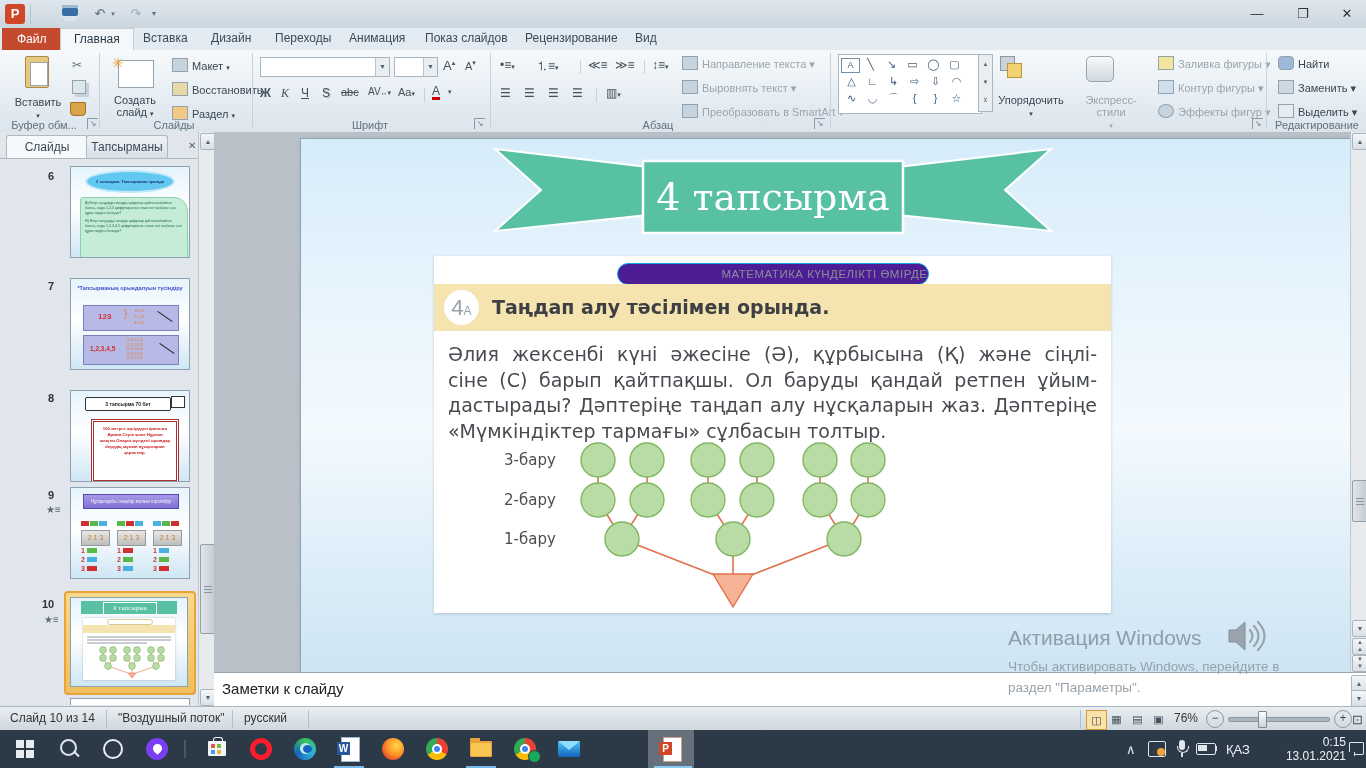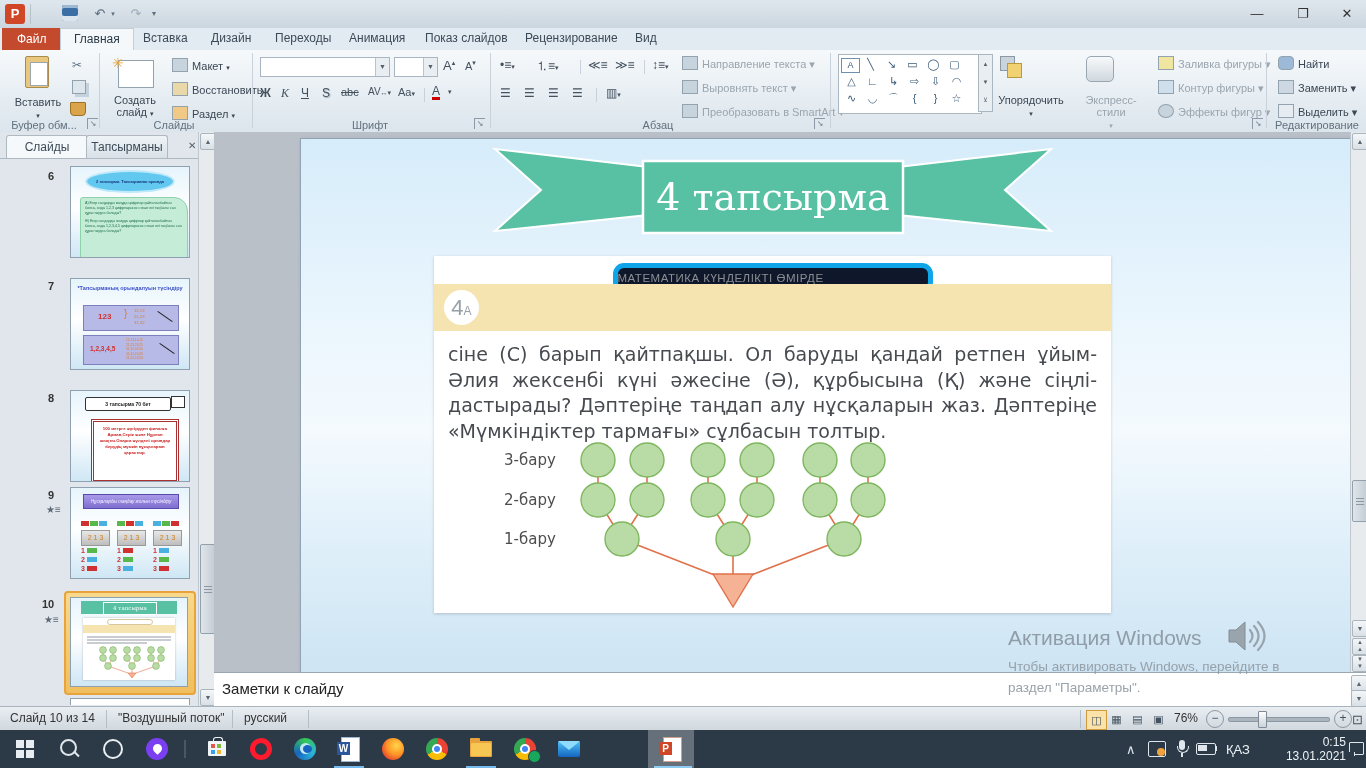--- a/index.html
+++ b/index.html
@@ -42,22 +42,22 @@
   .thumbnum{position:absolute;font-size:11px;font-weight:bold;color:#333;}
   .thumb{position:absolute;width:118px;height:90px;background:linear-gradient(180deg,#e6f4fc,#ffffff 45%,#cfe7f5);
     border:1px solid #8fa1b1;overflow:hidden;}
   .star{position:absolute;font-size:10px;color:#5d6a75;}
   
   #canvas{left:214px;top:132px;width:1136px;height:540px;background:#b9c0c8;overflow:hidden;}
   #slide{position:absolute;left:86px;top:6px;width:1050px;height:560px;
     background:linear-gradient(180deg,#d6ecfa 0%,#e9f5fd 30%,#f4fafe 52%,#ddeef9 75%,#cae2f2 100%);
     border:1px solid #8fa3b5;box-shadow:2px 2px 4px rgba(0,0,0,.25);}
   #whitebox{position:absolute;left:133px;top:117px;width:677px;height:357px;background:#fff;box-shadow:0 1px 3px rgba(0,0,0,.18);}
-  #pill{position:absolute;left:50%;top:7px;transform:translateX(-50%);width:310px;height:20px;border:5px solid #0ea5e9;
-    border-radius:11px;background:#0f172a;font-size:11.5px;letter-spacing:.5px;color:#8b8f93;text-align:left;line-height:20px;}
+  #pill{position:absolute;left:50%;top:7px;transform:translateX(-50%);width:310px;height:20px;border:1px solid #0ea5e9;
+    border-radius:11px;background:#4c1d95;font-size:11.5px;letter-spacing:.5px;color:#8b8f93;text-align:right;line-height:20px;}
   #tanbar{position:absolute;left:0;top:28px;width:677px;height:47px;background:#f5e3b0;}
   #taskcircle{position:absolute;left:10px;top:6px;width:35px;height:35px;border-radius:50%;background:#fff;
     color:#98a0a6;text-align:center;line-height:35px;}
   #bodytext{position:absolute;left:14px;top:86px;width:649px;font-family:"DejaVu Sans",sans-serif;
     font-size:19px;line-height:25.5px;color:#474b50;}
   .jline{text-align:justify;text-align-last:justify;}
   
   .sbar{background:#e7ebee;border-left:1px solid #bfc8cf;}
   .sarrow{position:absolute;left:1px;width:14px;height:15px;font-size:7px;line-height:15px;text-align:center;color:#5a6671;
     background:linear-gradient(#f4f7f9,#d9e0e6);border:1px solid #aab5be;border-radius:2px;}
@@ -355,24 +355,25 @@
         <rect x="160" y="18" width="260" height="72" fill="#58c0a3" stroke="#ffffff" stroke-width="2.5"></rect>
         <text x="290" y="67" text-anchor="middle" font-family="DejaVu Serif, serif" font-size="38" fill="#ffffff">4 тапсырма</text>
       </svg>
 
       <div id="whitebox">
         <div id="pill">МАТЕМАТИКА КҮНДЕЛІКТІ ӨМІРДЕ</div>
         <div id="tanbar">
           <div id="taskcircle">
             <span style="font-size:22px;">4</span><span style="font-size:12px;">А</span>
           </div>
+          <div class="abs" style="left:58px;top:12px;font-family:'DejaVu Sans',sans-serif;font-size:19px;font-weight:bold;color:#3d3f42;">Таңдап алу тәсілімен орында.</div>
         </div>
         <div id="bodytext">
+          <div class="jline">Әлия жексенбі күні әжесіне (Ә), құрбысына (Қ) және сіңлі-</div>
           <div class="jline">сіне (С) барып қайтпақшы. Ол баруды қандай ретпен ұйым-</div>
-          <div class="jline">Әлия жексенбі күні әжесіне (Ә), құрбысына (Қ) және сіңлі-</div>
           <div class="jline">дастырады? Дәптеріңе таңдап алу нұсқаларын жаз. Дәптеріңе</div>
           <div>«Мүмкіндіктер тармағы» сұлбасын толтыр.</div>
         </div>
 
         <svg class="abs" style="left:0;top:185px;" width="677" height="172" viewBox="0 0 677 172">
           <g stroke="#e0714b" stroke-width="1.6" fill="none">
             <path d="M164 19 V59 M213 19 V59 M274 19 V59 M323 19 V59 M386 19 V59 M434 19 V59"></path>
             <path d="M164 59 L188 98 M213 59 L188 98 M274 59 L299 98 M323 59 L299 98 M386 59 L410 98 M434 59 L410 98"></path>
             <path d="M188 98 L283 135 M299 98 L299 133 M410 98 L315 135"></path>
           </g>

